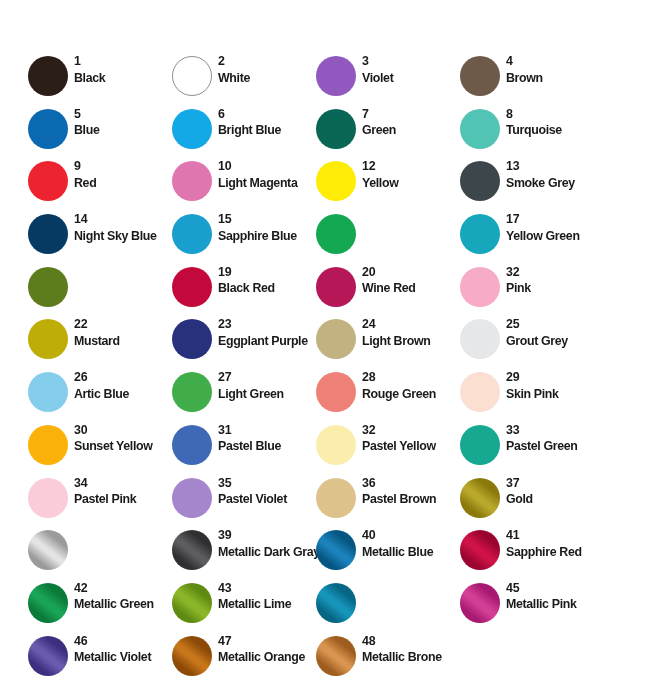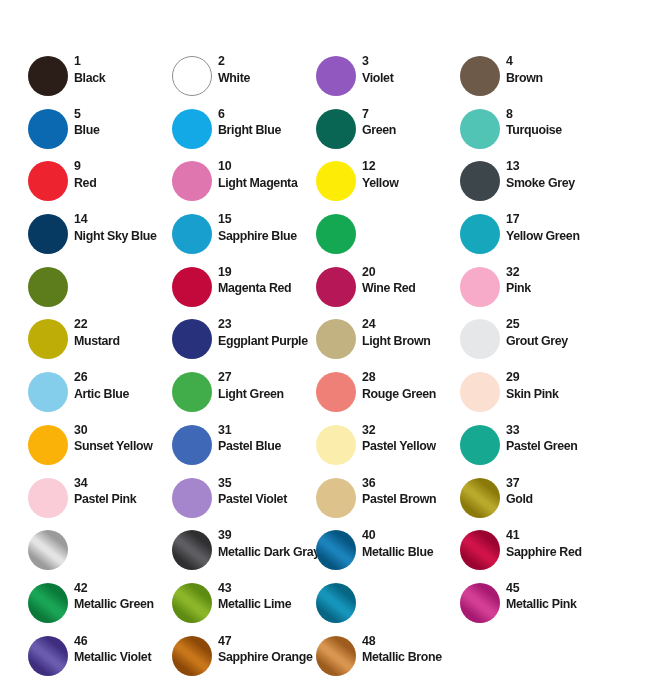--- a/index.html
+++ b/index.html
@@ -184,21 +184,21 @@
           <span class="swatch-name">Yellow Green</span>
         </div>
       </div>
       <div class="swatch-cell">
         <div class="swatch-dot" style="background: rgb(93, 125, 28);"></div>
       </div>
       <div class="swatch-cell">
         <div class="swatch-dot" style="background: rgb(195, 8, 59);"></div>
         <div class="swatch-text">
           <span class="swatch-num">19</span>
-          <span class="swatch-name">Magenta Red</span>
+          <span class="swatch-name">Black Red</span>
         </div>
       </div>
       <div class="swatch-cell">
         <div class="swatch-dot" style="background: rgb(181, 23, 87);"></div>
         <div class="swatch-text">
           <span class="swatch-num">20</span>
           <span class="swatch-name">Wine Red</span>
         </div>
       </div>
       <div class="swatch-cell">
@@ -372,21 +372,21 @@
         <div class="swatch-dot" style="background: linear-gradient(38deg, rgb(63, 46, 127) 0%, rgb(63, 46, 127) 24%, rgb(106, 91, 174) 45%, rgb(106, 91, 174) 52%, rgb(63, 46, 127) 74%, rgb(63, 46, 127) 100%);"></div>
         <div class="swatch-text">
           <span class="swatch-num">46</span>
           <span class="swatch-name">Metallic Violet</span>
         </div>
       </div>
       <div class="swatch-cell">
         <div class="swatch-dot" style="background: linear-gradient(38deg, rgb(140, 73, 7) 0%, rgb(140, 73, 7) 24%, rgb(200, 118, 26) 45%, rgb(200, 118, 26) 52%, rgb(140, 73, 7) 74%, rgb(140, 73, 7) 100%);"></div>
         <div class="swatch-text">
           <span class="swatch-num">47</span>
-          <span class="swatch-name">Sapphire Orange</span>
+          <span class="swatch-name">Metallic Orange</span>
         </div>
       </div>
       <div class="swatch-cell">
         <div class="swatch-dot" style="background: linear-gradient(38deg, rgb(158, 93, 31) 0%, rgb(158, 93, 31) 24%, rgb(217, 149, 79) 45%, rgb(217, 149, 79) 52%, rgb(158, 93, 31) 74%, rgb(158, 93, 31) 100%);"></div>
         <div class="swatch-text">
           <span class="swatch-num">48</span>
           <span class="swatch-name">Metallic Brone</span>
         </div>
       </div>
     </div>

